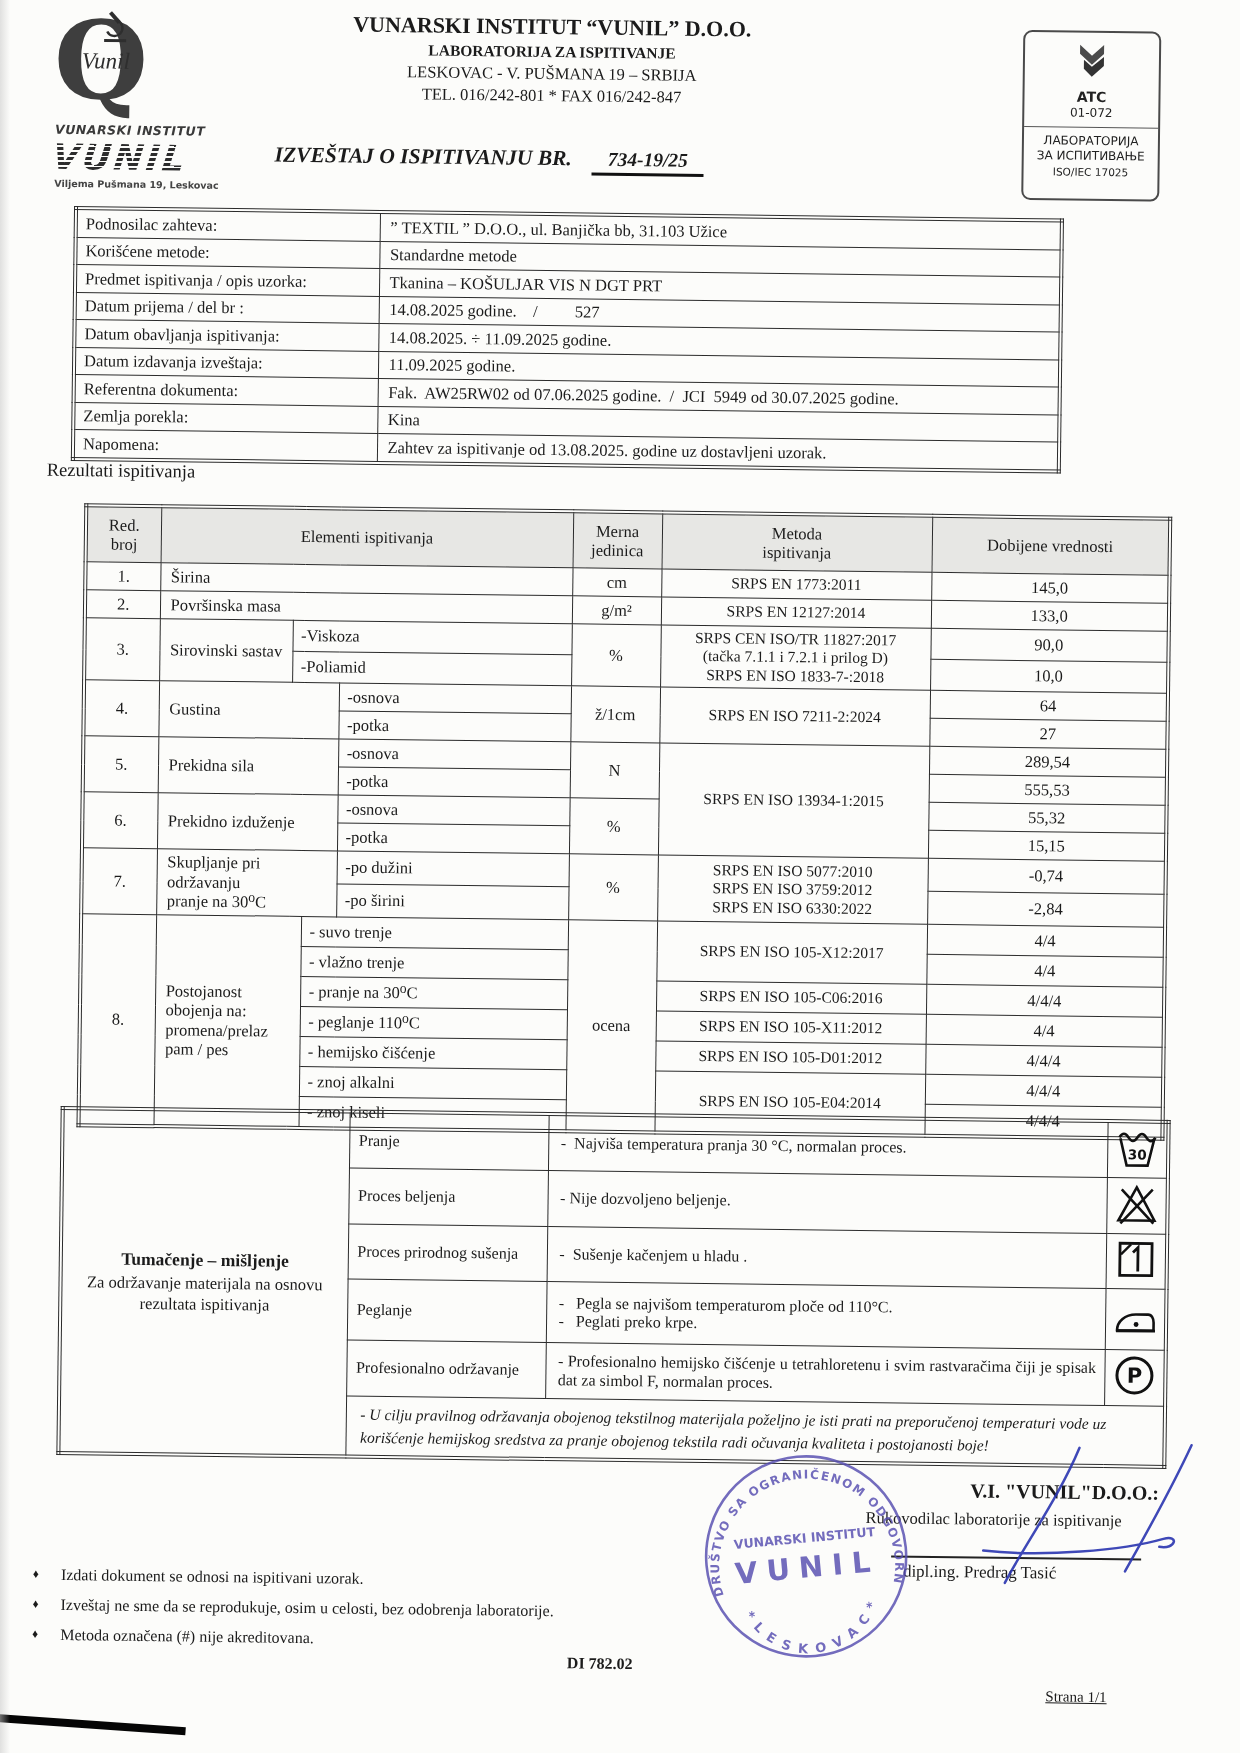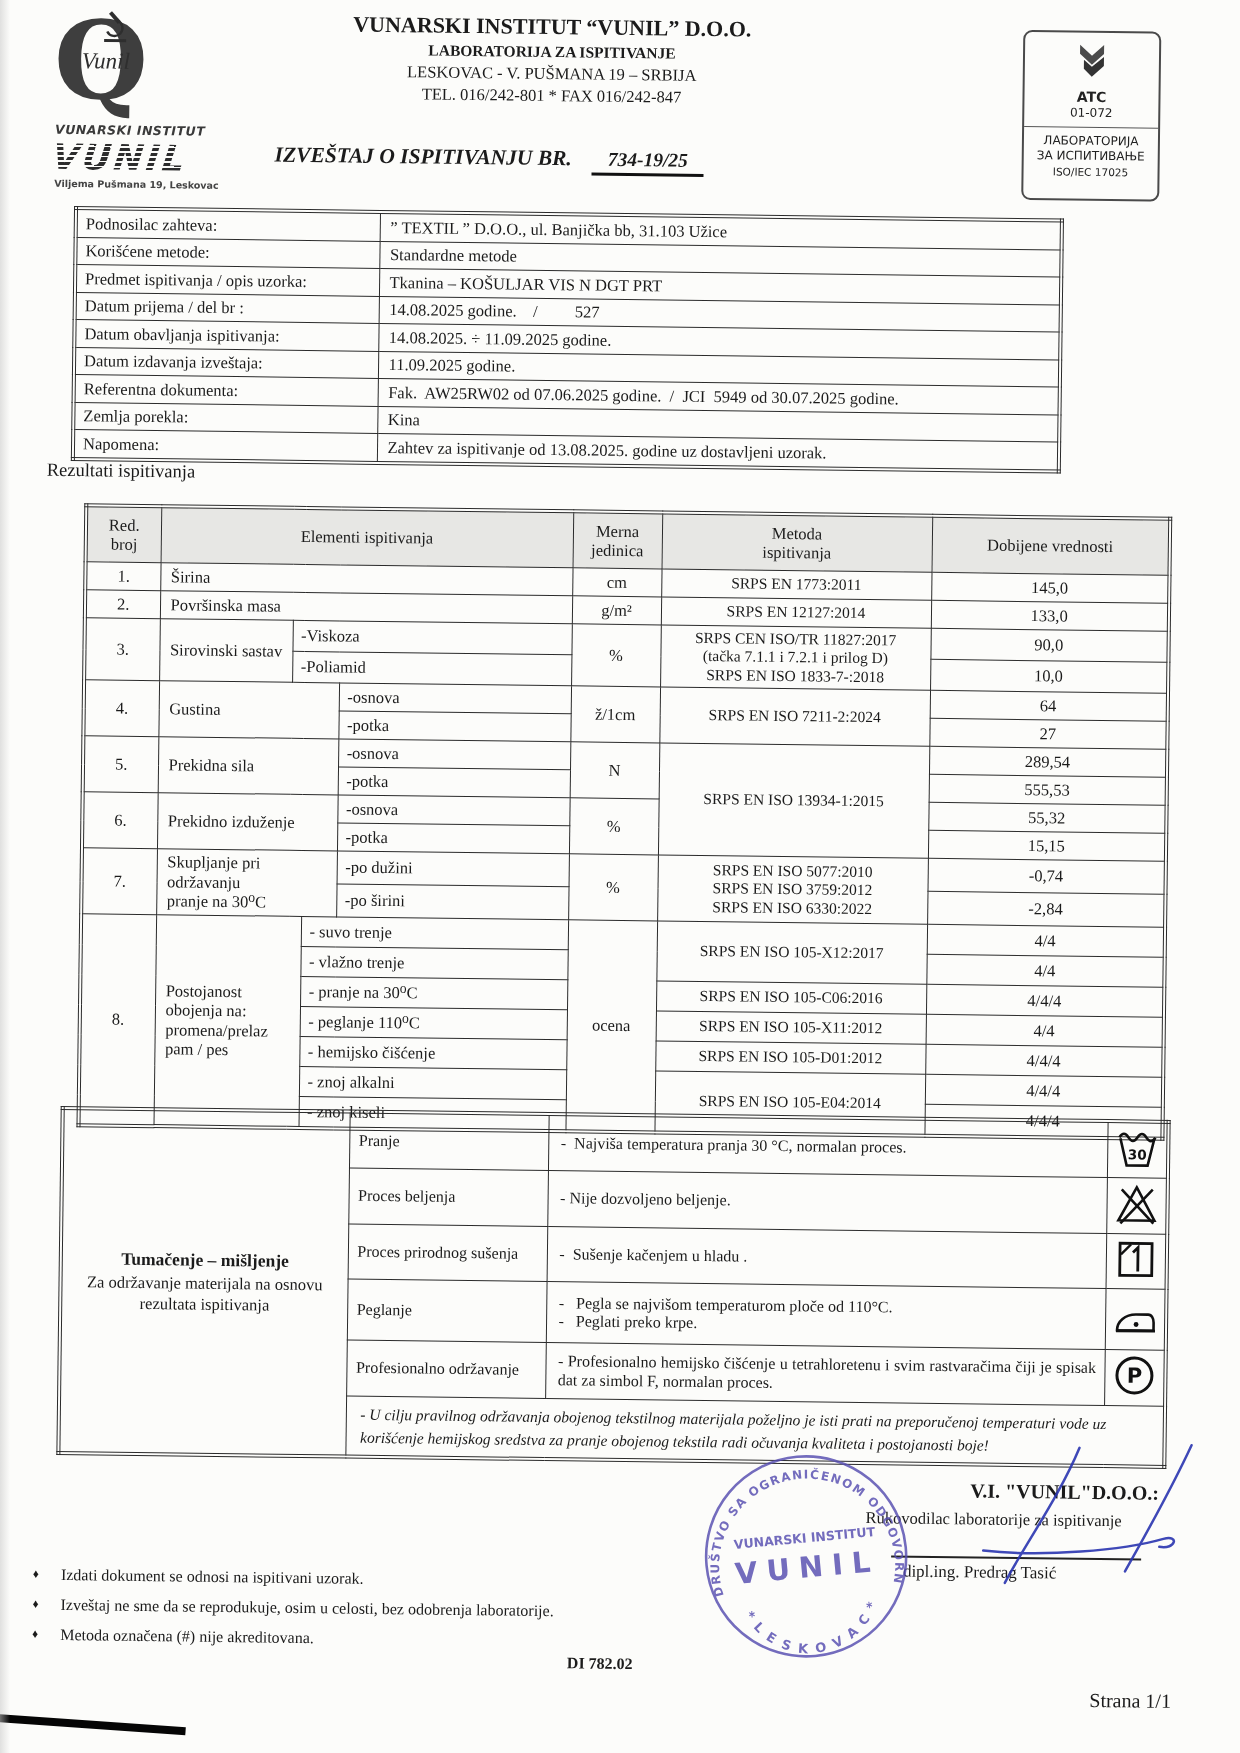--- a/index.html
+++ b/index.html
@@ -69,21 +69,21 @@
   .f-company{position:absolute;left:880px;top:1468px;width:295px;text-align:right;
              font-weight:bold;font-size:20px;}
   .f-role{position:absolute;left:882px;top:1498px;width:310px;font-size:16.5px;}
   .f-sigline{position:absolute;left:908px;top:1545px;width:250px;border-top:2px solid #222;}
   .f-signer{position:absolute;left:920px;top:1551px;font-size:17px;}
   .f-bullets{position:absolute;left:50px;top:1566px;width:780px;}
   .f-bullet-row{font-size:16px;margin-bottom:12px;}
   .f-bullet-glyph{font-size:12px;margin-right:22px;position:relative;top:-2px;}
   .f-doccode{position:absolute;left:533px;top:1648px;width:170px;text-align:center;
              font-weight:bold;font-size:16px;}
-  .f-page{position:absolute;left:1108px;top:1676px;font-size:20px;}
+  .f-page{position:absolute;left:1064px;top:1676px;font-size:15px;text-decoration:underline;}
   .stamp{position:absolute;left:713px;top:1437px;opacity:.82;transform:rotate(-6deg);}
   .signature{position:absolute;left:980px;top:1425px;}
   .corner-mark{position:absolute;left:-4px;top:1714px;width:190px;height:8px;background:#050505;
                transform:rotate(4deg);transform-origin:left center;}
 </style>
 </head>
 <body>
 
 <div class="sheet">
   <div class="tilt">

